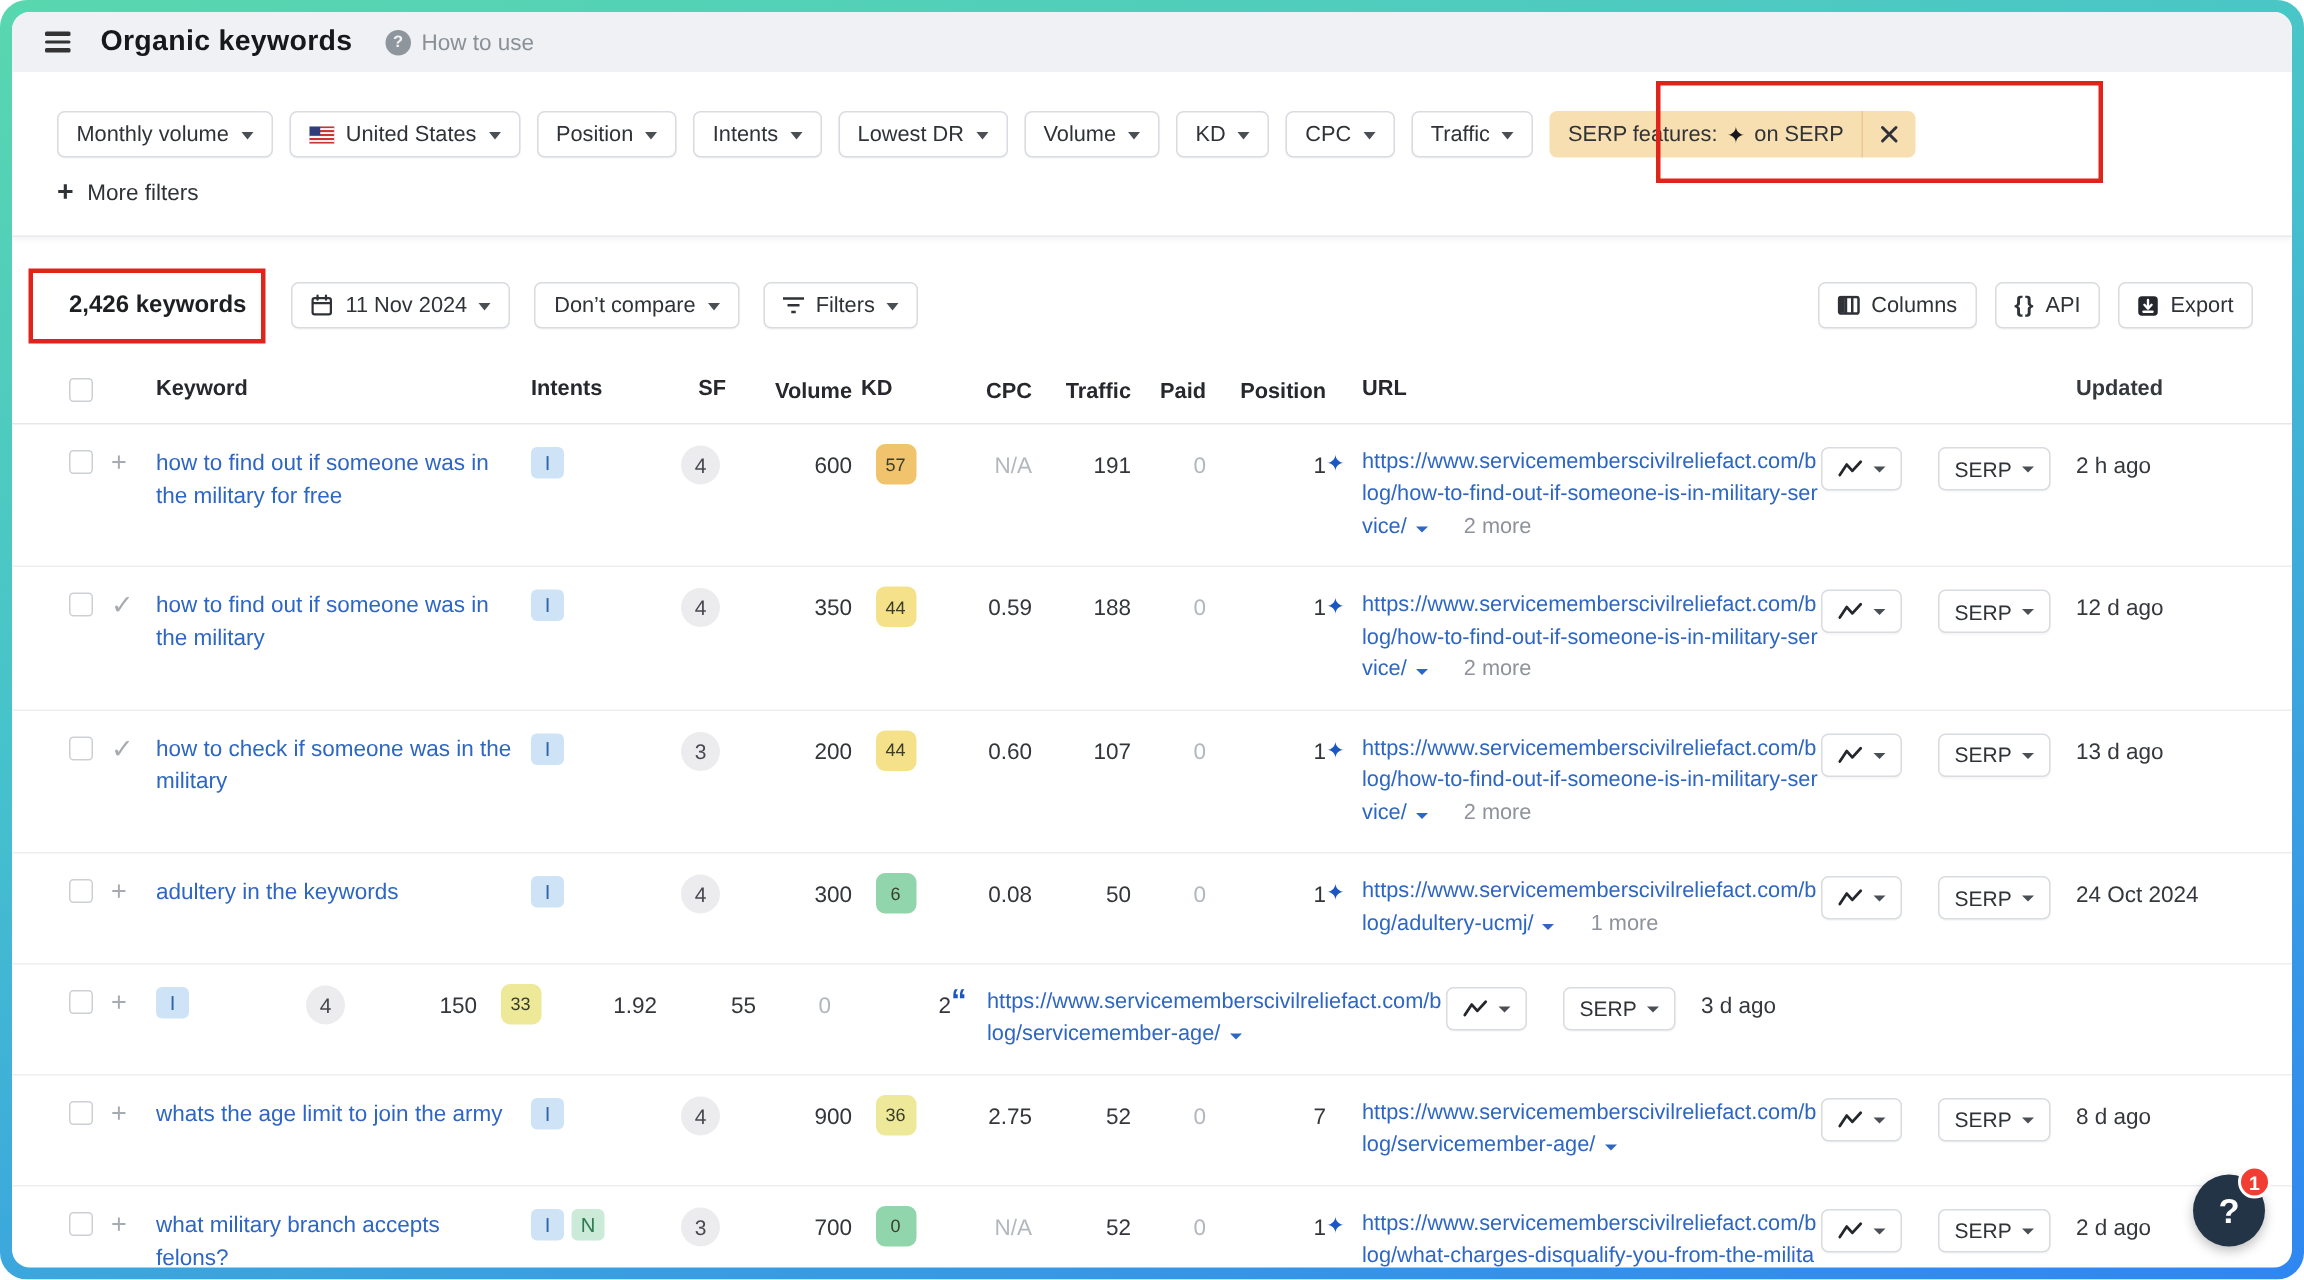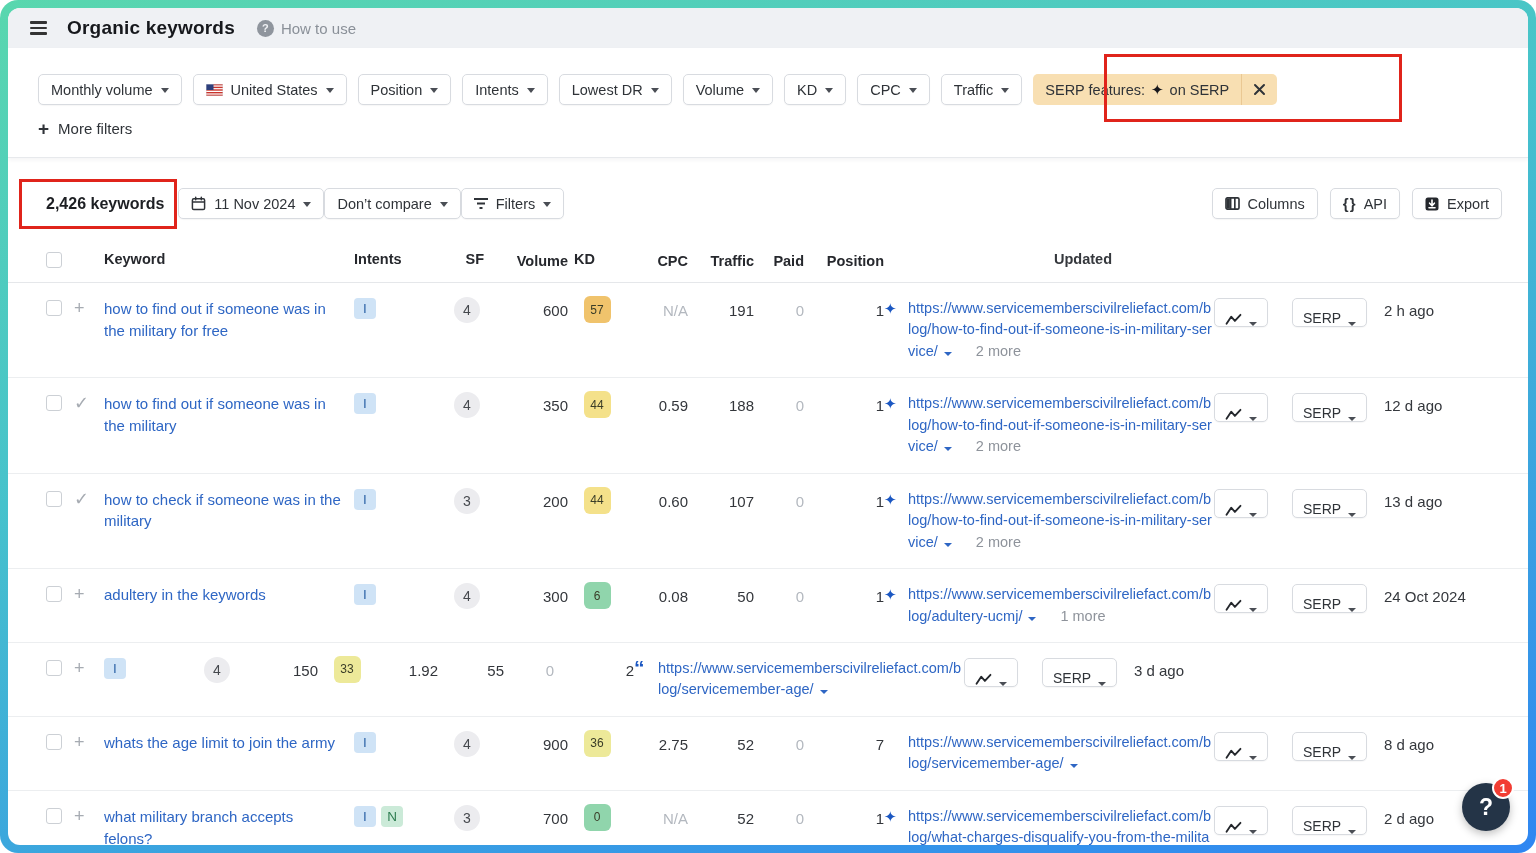--- a/index.html
+++ b/index.html
@@ -38,21 +38,21 @@
   .chip { display: inline-flex; align-items: stretch; background: #f8dfb2; border-radius: 5px;
     overflow: hidden; height: 31px; cursor: pointer; text-align: right; }
   .chip-label { display: flex; align-items: center; gap: 6px; padding: 0 12px; font-size: 14.5px; color: #2f3338; }
   .chip-close { display: flex; align-items: center; padding: 0 11px; border-left: 1px solid #eac893; }
   .sparkle { color: #17171c; font-size: 15px; }
   .more-filters { display: inline-flex; align-items: center; gap: 9px; margin-top: 14px;
     font-size: 15px; color: #2f3338; cursor: pointer; }
   .plus-glyph { font-size: 19px; color: #2f3338; line-height: 1; font-weight: bold; }
 
   
-  .toolbar { display: flex; align-items: center; gap: 0; padding: 30px 26px 0 38px; }
+  .toolbar { display: flex; align-items: center; gap: 16px; padding: 30px 26px 0 38px; }
   .kw-count { font-size: 16px; font-weight: bold; color: #1d1f23; margin-right: 14px; }
   .toolbar-right { margin-left: auto; display: flex; gap: 12px; }
 
   
   .table { margin-top: 22px; }
   .thead { display: flex; align-items: center; padding: 8px 8px 13px 38px;
     border-bottom: 1px solid #e5e7ea; font-size: 14.5px; font-weight: bold; color: #26282d; }
   .trow { display: flex; align-items: flex-start; padding: 15px 8px 15px 38px;
     border-bottom: 1px solid #eceef0; font-size: 15px; color: #33363b; }
 
@@ -86,21 +86,21 @@
     font-size: 14px; display: flex; align-items: center; justify-content: center; margin-top: -1px; }
   .kd-badge { width: 27px; height: 27px; border-radius: 6px; color: #3a3d28; font-size: 12px;
     display: flex; align-items: center; justify-content: center; margin-top: -2px; }
   .muted { color: #b3b8bf; }
   .url-icon { position: absolute; left: 0; top: 2px; width: 20px; }
   .url-sparkle { color: #1b57c2; font-size: 15px; }
   .url-quote { color: #1b57c2; font-size: 21px; font-weight: bold; line-height: .8; letter-spacing: -2px; }
   .url-wrap { font-size: 14.5px; line-height: 1.48; word-break: break-all; }
   .url-link { color: #2e66c4; cursor: pointer; }
   .more-count { color: #8e939b; word-break: normal; white-space: nowrap; margin-left: 24px; }
-  .row-btn { display: inline-flex; align-items: flex-end; gap: 7px; height: 29px; padding: 0 10px;
+  .row-btn { display: inline-flex; align-items: center; gap: 7px; height: 29px; padding: 0 10px;
     background: #fff; border: 1px solid #d8dbe0; border-radius: 5px; font-size: 14px; color: #2f3338;
     cursor: pointer; box-shadow: 0 1px 1px rgba(40,44,50,.04); }
 
   
   .red-box { position: absolute; border: 3px solid #e0241b; pointer-events: none; z-index: 5; }
   .red-box.serp { left: 1104px; top: 54px; width: 298px; height: 68px; }
   .red-box.count { left: 19px; top: 179px; width: 158px; height: 50px; }
 
   
   .help-bubble { position: absolute; right: 18px; bottom: 14px; width: 48px; height: 48px;
@@ -256,20 +256,21 @@
         <div class="col-exp"></div>
         <div class="col-kw">Keyword</div>
         <div class="col-intents">Intents</div>
         <div class="col-sf">SF</div>
         <div class="col-vol">Volume</div>
         <div class="col-kd">KD</div>
         <div class="col-cpc">CPC</div>
         <div class="col-traffic" style="color:#26282d">Traffic</div>
         <div class="col-paid" style="color:#26282d">Paid</div>
         <div class="col-pos">Position</div>
+        <div class="col-url">URL</div>
         <div class="col-chart"></div>
         <div class="col-serp"></div>
         <div class="col-upd" style="padding-top:0">Updated</div>
       </div>
       <div id="tbody">
           <div class="trow">
             <div class="col-check">
               <div class="checkbox"></div>
             </div>
             <div class="col-exp"><span class="exp-glyph">+</span></div>

